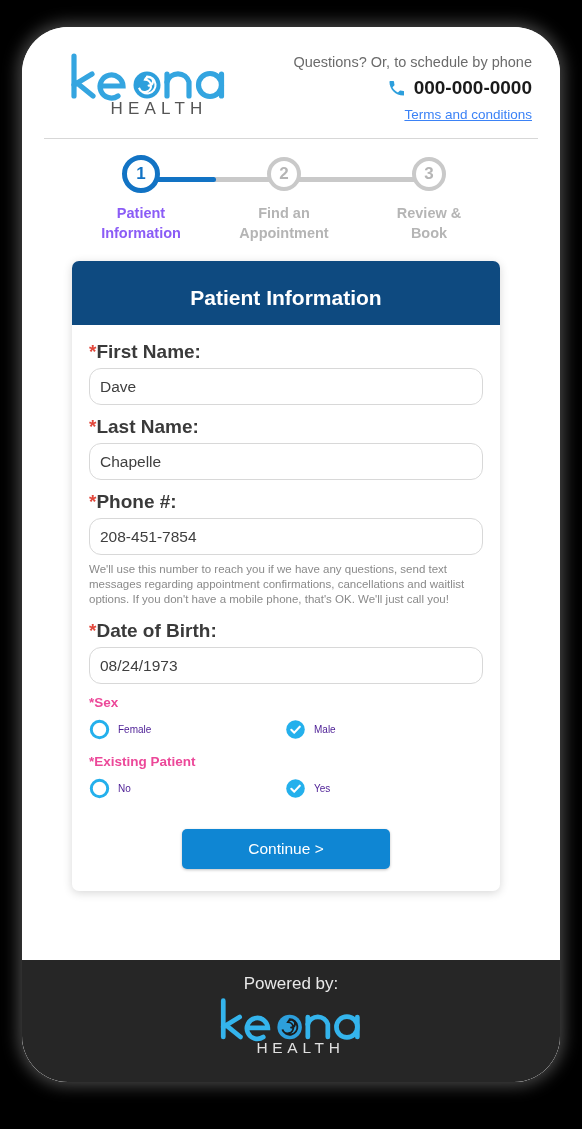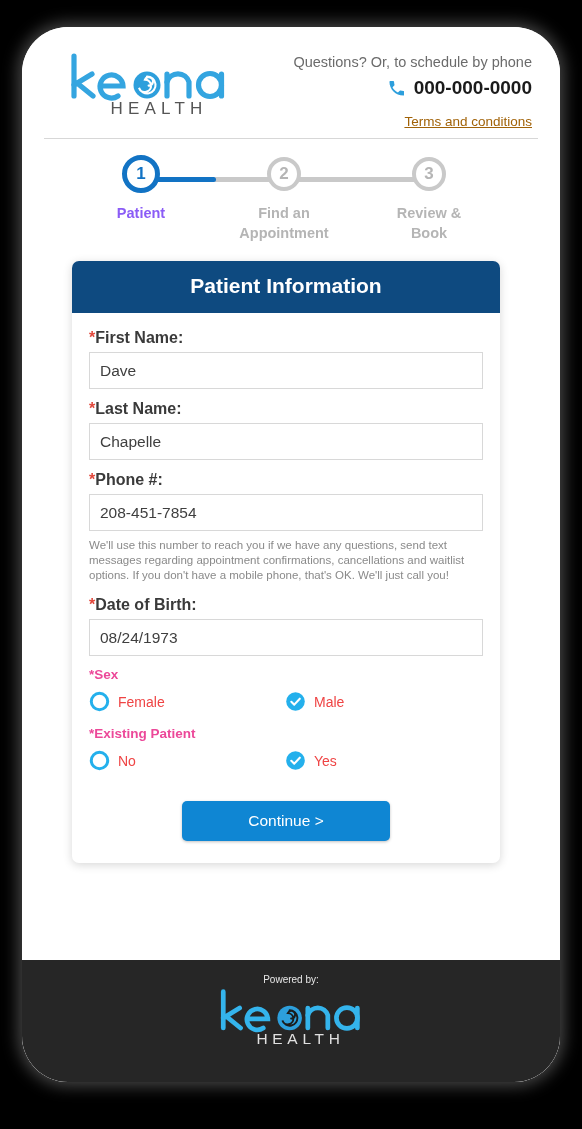--- a/index.html
+++ b/index.html
@@ -70,23 +70,23 @@
     color: #1a1a1a;
     line-height: 22px;
     white-space: nowrap;
   }
   .phone-ico {
     display: inline-block;
     vertical-align: -2px;
     margin-right: 4px;
   }
   .terms-line {
-    margin-top: 13px;
+    margin-top: 6px;
     font-size: 13.5px;
-    color: #a16207;
+    color: #3b82f6;
     line-height: 16px;
     text-decoration: underline;
     text-decoration-style: solid;
     cursor: pointer;
     white-space: nowrap;
   }
 
   .divider {
     position: absolute;
     left: 22px;
@@ -183,59 +183,59 @@
     left: 50px;
     top: 234px;
     width: 428px;
     background: #ffffff;
     border-radius: 7px;
     box-shadow: 0 2px 10px rgba(0,0,0,0.16);
     overflow: hidden;
   }
   .card-header {
     background: #0e4a80;
-    padding: 12px 22px 14px 22px;
+    padding: 24px 22px 14px 22px;
     text-align: center;
     color: #ffffff;
   }
   .card-title {
     font-size: 21px;
     font-weight: bold;
     line-height: 26px;
   }
   .card-subtitle {
     margin-top: 4px;
     font-size: 12.5px;
     line-height: 16px;
   }
   .card-body {
     padding: 16px 17px 22px 17px;
   }
 
   .field-label {
-    font-size: 16px;
+    font-size: 19px;
     font-weight: bold;
     color: #3a3a3a;
     margin-bottom: 5px;
   }
   .field-label .req {
     color: #e2483c;
     font-weight: bold;
   }
   .text-input {
     display: block;
     box-sizing: border-box;
     width: 100%;
     height: 37px;
     padding: 2px 10px;
     font-size: 15.5px;
     font-family: "Liberation Sans", sans-serif;
     color: #3f3f3f;
     border: 1px solid #d8d8d8;
-    border-radius: 0;
+    border-radius: 12px;
     background: #fff;
     outline: none;
     margin-bottom: 11px;
   }
   .help-text {
     font-size: 11.5px;
     color: #8a8a8a;
     line-height: 15px;
     margin: -4px 0 13px 0;
   }
@@ -256,22 +256,22 @@
     width: 196px;
     cursor: pointer;
   }
   .radio-mark {
     width: 21px;
     height: 21px;
     flex: 0 0 21px;
     margin-right: 8px;
   }
   .radio-text {
-    font-size: 14px;
-    color: #ef4444;
+    font-size: 10px;
+    color: #4c1d95;
   }
 
   .btn-row {
     margin-top: 30px;
     text-align: center;
   }
   .continue-btn {
     display: inline-block;
     background: #0f86d3;
     color: #ffffff;
@@ -294,21 +294,21 @@
     background: #262626;
     display: flex;
     flex-direction: column;
     align-items: center;
     justify-content: flex-start;
     padding-top: 14px;
     box-sizing: border-box;
   }
   .powered-by {
     color: #e8e8e8;
-    font-size: 10px;
+    font-size: 17px;
     margin-bottom: 2px;
   }
 </style>
 </head>
 <body>
 
 <div class="phone">
   <div class="screen">
 
     <div class="top-header">
@@ -365,20 +365,21 @@
           <span>2</span>
         </div>
         <div class="step-circle idle3">
           <span>3</span>
         </div>
       </div>
 
       <div class="step-labels">
         <div class="step-label s1">
           <div>Patient</div>
+          <div>Information</div>
         </div>
         <div class="step-label s3">
           <div>Review &amp;</div>
           <div>Book</div>
         </div>
         <div class="step-label s2">
           <div>Find an</div>
           <div>Appointment</div>
         </div>
       </div>

